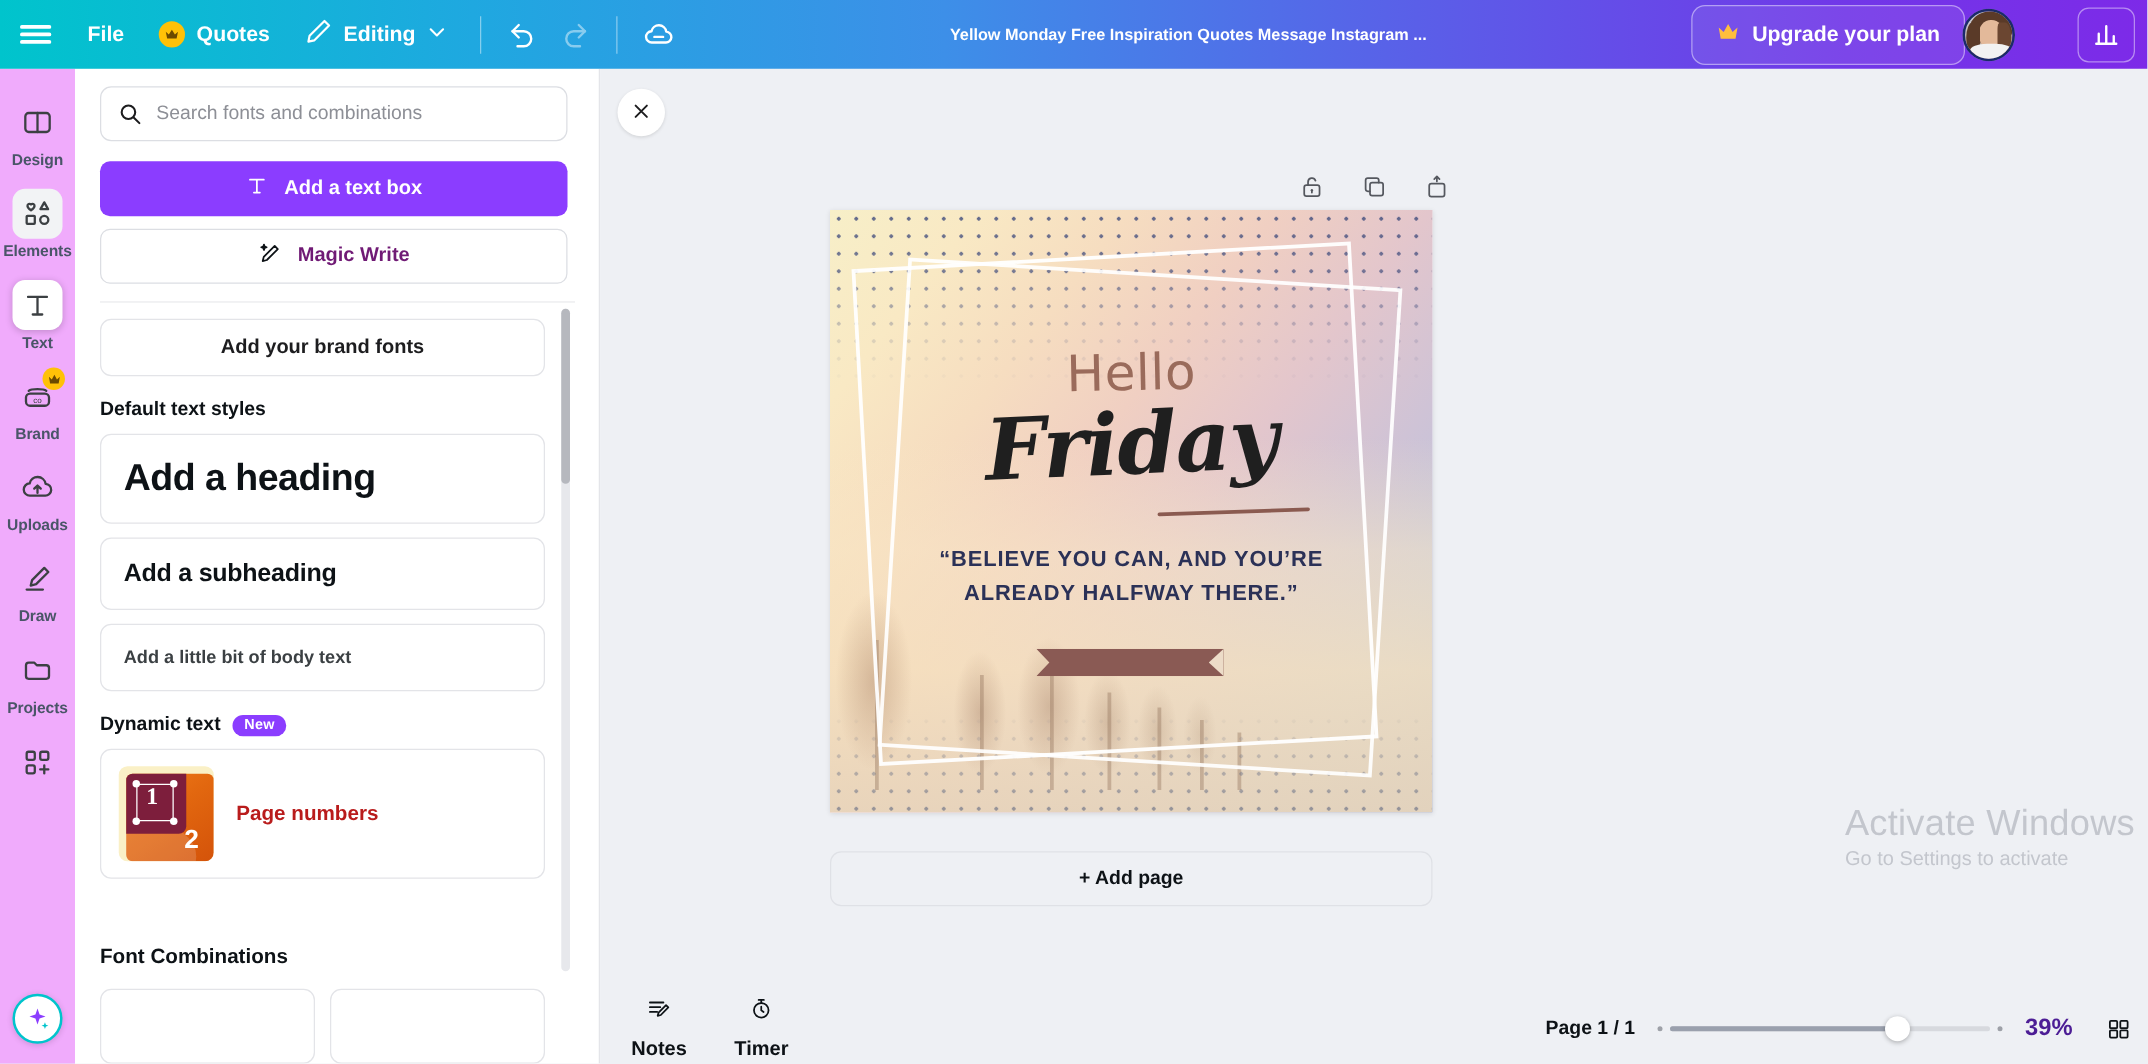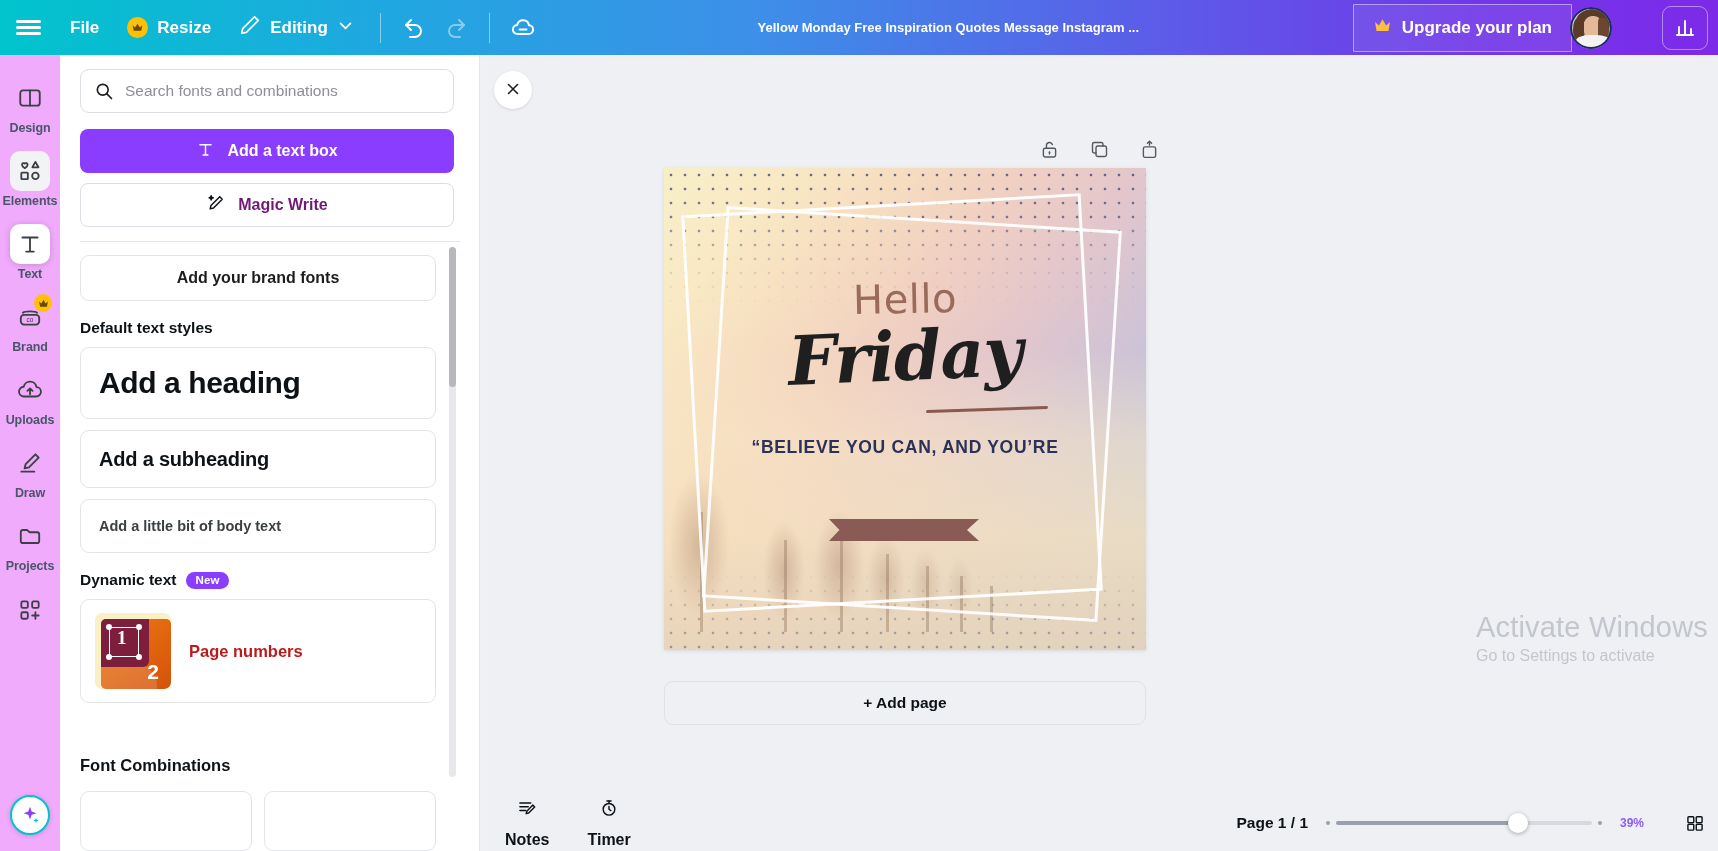--- a/index.html
+++ b/index.html
@@ -38,21 +38,21 @@
   }
   .tb-icobtn.disabled { opacity: 0.45; }
   .tb-icobtn svg { width: 24px; height: 24px; fill: none; stroke: #fff; stroke-width: 1.9; stroke-linecap: round; stroke-linejoin: round; }
   .tb-title {
     flex: 1; text-align: center; font-size: 13px; font-weight: bold;
     overflow: hidden; text-overflow: ellipsis; white-space: nowrap;
     padding: 0 20px; cursor: text;
   }
   .upgrade-btn {
     display: flex; align-items: center; gap: 10px;
-    border: 1px solid rgba(255,255,255,0.45); border-radius: 1px;
+    border: 1px solid rgba(255,255,255,0.45); border-radius: 11px;
     padding: 11px 19px; font-size: 17px; font-weight: bold; cursor: pointer;
     background: rgba(255,255,255,0.08); margin-right: 10px;
   }
   .upgrade-crown svg { width: 19px; height: 19px; }
   .avatar-group { position: relative; display: flex; align-items: center; margin-right: 8px; }
   .avatar {
     width: 42px; height: 42px; border-radius: 50%; border: 2px solid #1b2a6b;
     overflow: hidden; position: relative; z-index: 2; cursor: pointer;
     background: linear-gradient(160deg,#cfd6e6 0%,#b9a89a 55%,#8e7560 100%);
   }
@@ -314,21 +314,21 @@
   }
 
   .addpage-btn {
     position: absolute; left: 183px; top: 626px; width: 482px; height: 44px;
     border: 1px solid #dfe1e6; border-radius: 9px; background: #eef0f4;
     font-size: 15.5px; font-weight: bold; color: #0d1216; cursor: pointer; font-family: inherit;
   }
 
   
   .watermark {
-    position: absolute; right: 10px; top: 556px; text-align: left; pointer-events:none;
+    position: absolute; right: 10px; top: 588px; text-align: left; pointer-events:none;
     color: #c3c6cd;
   }
   .watermark .l1 { font-size: 29px; font-weight: normal; letter-spacing: 0.2px; }
   .watermark .l2 { font-size: 16px; margin-top: 3px; }
 
   
   .bottombar {
     position: absolute; left: 481px; bottom: 0; width: 1237px; height: 56px;
     background: #eef0f4; display: flex; align-items: center; z-index: 20;
   }
@@ -341,21 +341,21 @@
   .page-label { font-size: 15.5px; font-weight: bold; color: #0d1216; }
   .zoom-slider { position: relative; width: 276px; height: 20px; display:flex; align-items:center; cursor:pointer; }
   .zs-dot { width:4px; height:4px; border-radius:50%; background:#9ea1a8; flex:none; }
   .zs-track { position: relative; flex:1; height: 4px; background: #d7d9de; border-radius:3px; margin: 0 6px; }
   .zs-fill { position:absolute; left:0; top:0; height:4px; width: 71%; background:#9aa0ad; border-radius:3px; }
   .zs-knob {
     position:absolute; left: 71%; top: 50%; transform: translate(-50%,-50%);
     width: 20px; height: 20px; border-radius: 50%; background:#fff;
     box-shadow: 0 1px 4px rgba(0,0,0,0.3); cursor: grab;
   }
-  .zoom-pct { font-size: 12px; font-weight: bold; color:#8b5cf6; min-width: 42px; }
+  .zoom-pct { font-size: 19px; font-weight: bold; color:#4c1d95; min-width: 42px; }
   .bb-gridbtn { width: 30px; height: 30px; display:flex; align-items:center; justify-content:center; cursor:pointer; }
   .bb-gridbtn svg { width: 20px; height: 20px; fill:none; stroke:#0d1216; stroke-width:1.7; }
 </style>
 </head>
 <body>
 
 <div id="app">
 
   <div class="topbar">
     <div class="tb-hamb">
@@ -369,21 +369,21 @@
     <div class="tb-item">
       <span>File</span>
     </div>
 
     <div class="tb-item">
       <span class="crown">
         <svg viewBox="0 0 24 24">
             <path d="M3 8l4.5 4L12 5l4.5 7L21 8l-2 10H5L3 8z" fill="#6b4a00"></path>
           </svg>
       </span>
-      <span>Resize</span>
+      <span>Quotes</span>
     </div>
 
     <div class="tb-item">
       <span>
         <svg width="22" height="22" viewBox="0 0 24 24" fill="none" stroke="#fff" stroke-width="1.9" stroke-linecap="round" stroke-linejoin="round">
             <path d="M17 3l4 4L8 20l-5 1 1-5L17 3z"></path>
           </svg>
       </span>
       <span>Editing</span>
       <span>
@@ -681,20 +681,21 @@
       </div>
       <div class="dots-top"></div>
       <div class="dots-bot"></div>
       <div class="frame1"></div>
       <div class="frame2"></div>
       <div class="cnv-hello">Hello</div>
       <div class="cnv-friday">Friday</div>
       <div class="cnv-underline"></div>
       <div class="cnv-quote">
         <div>“BELIEVE YOU CAN, AND YOU’RE</div>
+        <div>ALREADY HALFWAY THERE.”</div>
       </div>
       <div class="cnv-banner"></div>
     </div>
 
     <button class="addpage-btn">+ Add page</button>
 
     <div class="watermark">
       <div class="l1">Activate Windows</div>
       <div class="l2">Go to Settings to activate</div>
     </div>

